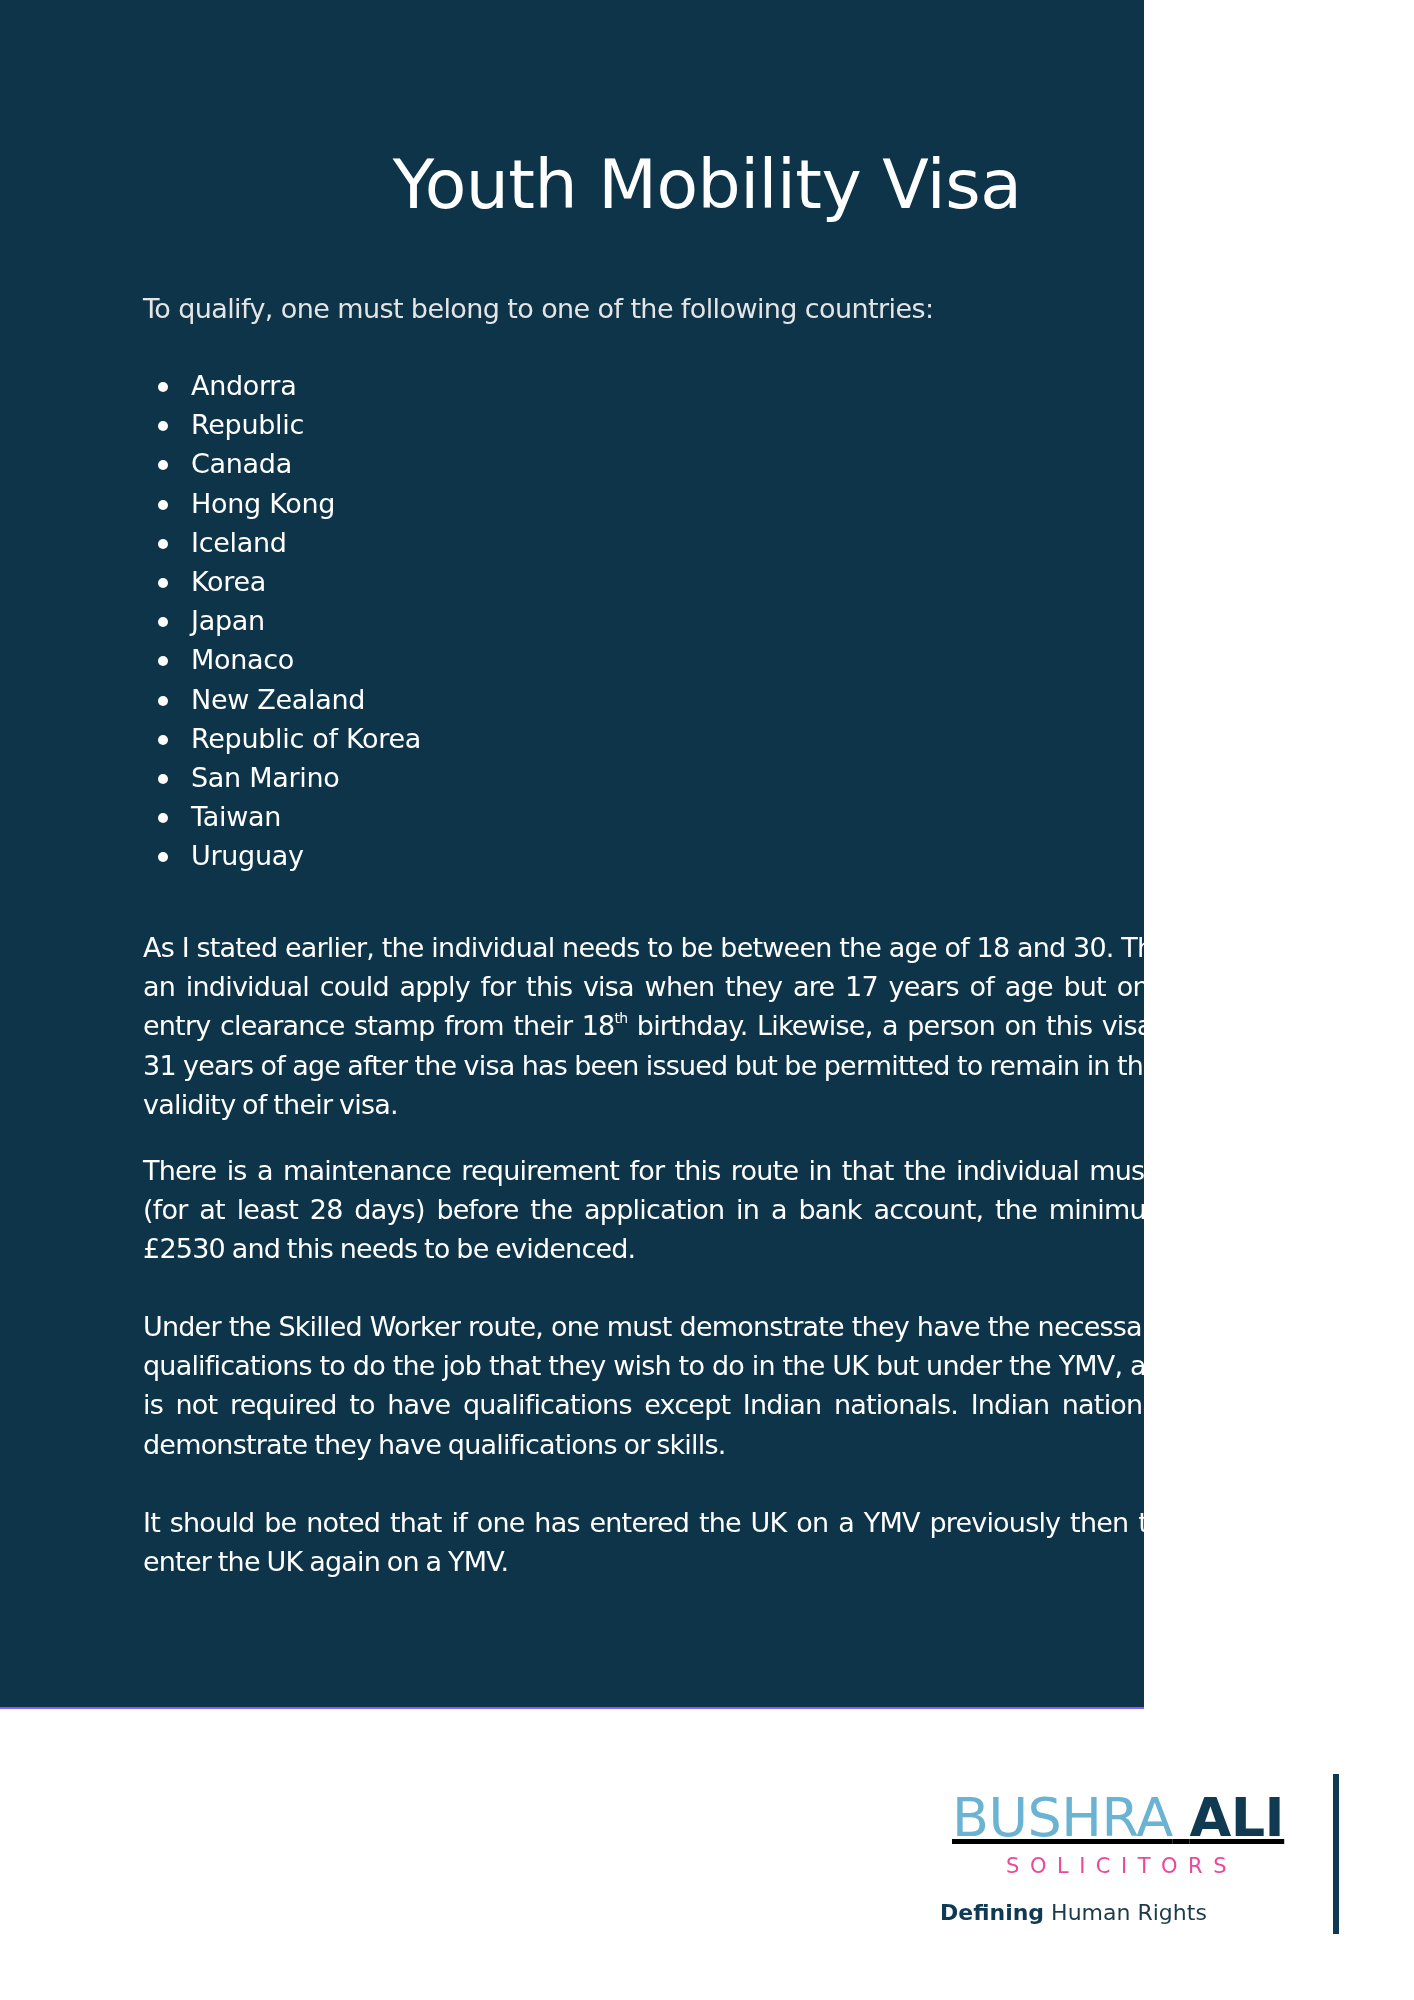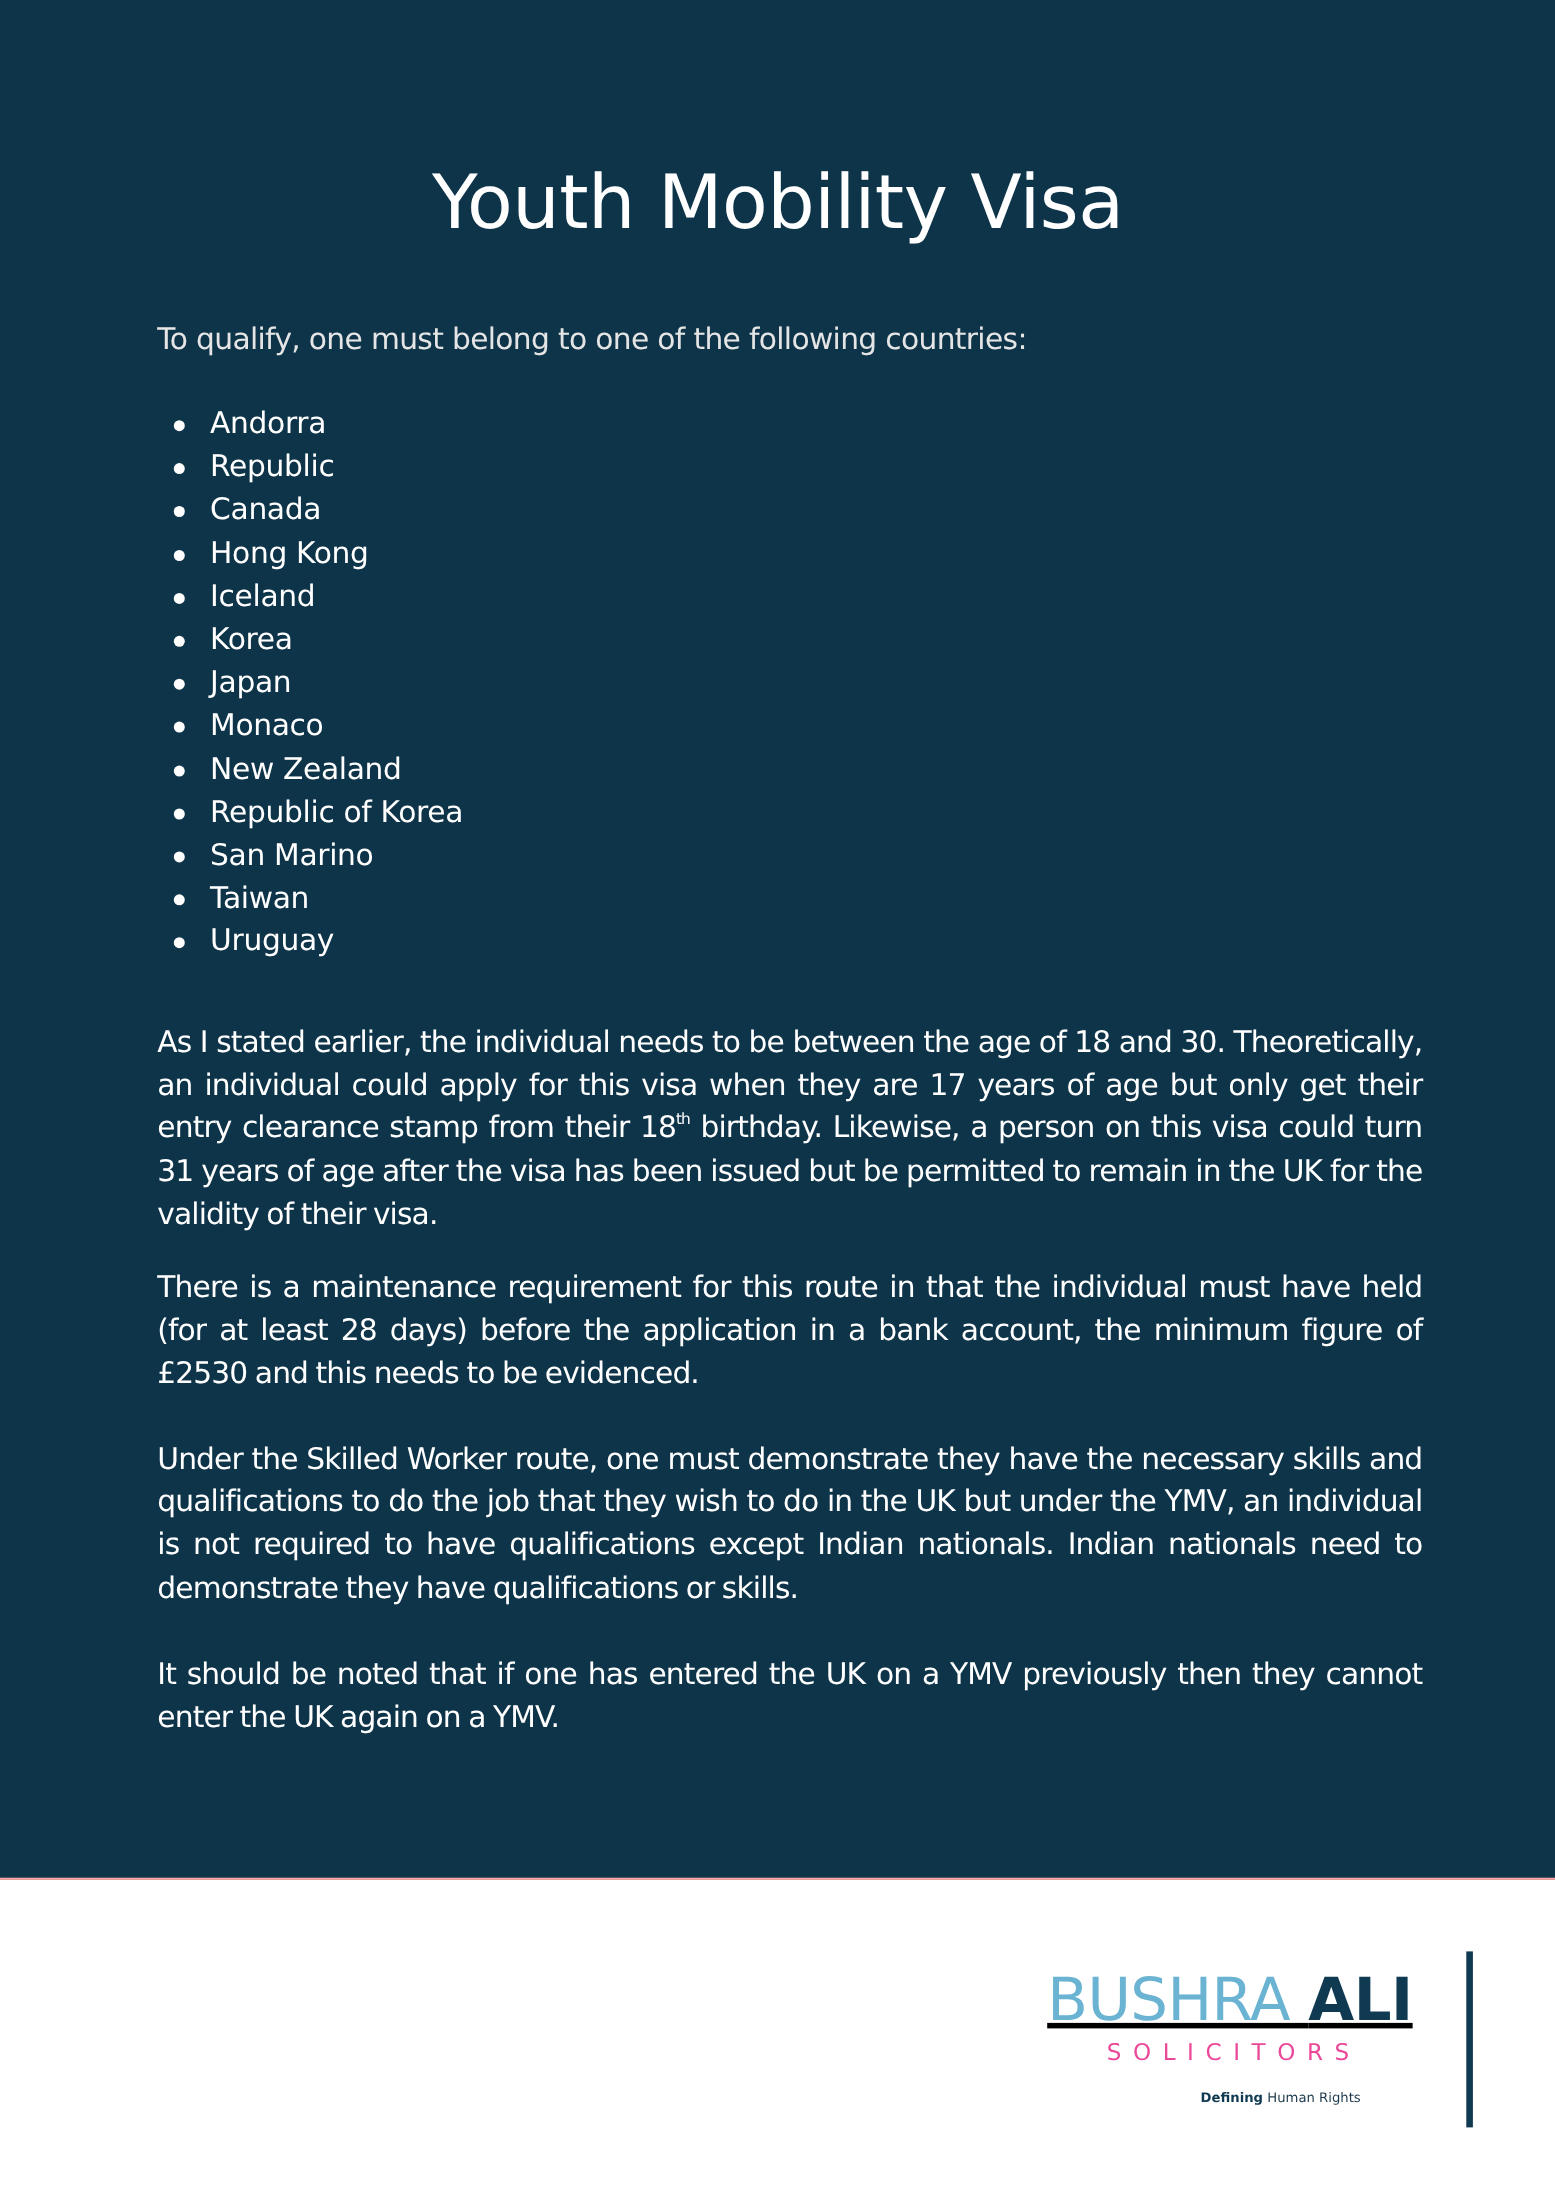--- a/index.html
+++ b/index.html
@@ -1,23 +1,23 @@
 <!DOCTYPE html>
 <html><head>
   <meta charset="utf-8">
   <style>
     * { margin: 0; padding: 0; box-sizing: border-box; }
     html, body { width: 1414px; height: 2000px; background: #ffffff; overflow: hidden; }
     body { font-family: "DejaVu Sans", "Liberation Sans", sans-serif; position: relative; }
 
     .dark-band {
       position: absolute; left: 0; top: 0;
-      width: 1414px; height: 1709px;
+      width: 1144px; height: 1709px;
       background: #0e3449;
-      border-bottom: 2px solid #fca5a5;
+      border-bottom: 2px solid #8b5cf6;
     }
 
     .title {
       position: absolute; left: 0; top: 140px; width: 1414px;
       text-align: center;
       color: #ffffff;
       font-size: 68px;
       font-weight: normal;
       letter-spacing: -0.5px;
       line-height: 90px;
@@ -80,22 +80,21 @@
     .logo-second { color: #0f3a52; font-weight: bold; }
     .logo-sub {
       position: absolute; left: 16px; top: 84px; width: 281px;
       text-align: right;
       font-size: 21px; letter-spacing: 10.5px;
       color: #ec4899;
       margin-right: -10px;
     }
     .tagline {
       position: absolute; left: 0; top: 130px; width: 297px;
-      text-align: right;
-      font-size: 12px; color: #1c3a4c;
+      font-size: 22px; color: #1c3a4c;
       white-space: nowrap;
     }
     .tagline-bold { font-weight: bold; color: #0f3a52; }
     .logo-bar {
       position: absolute; left: 393px; top: 4px; width: 6px; height: 160px;
       background: #0f3a52;
     }
   </style>
 </head>
 <body>

